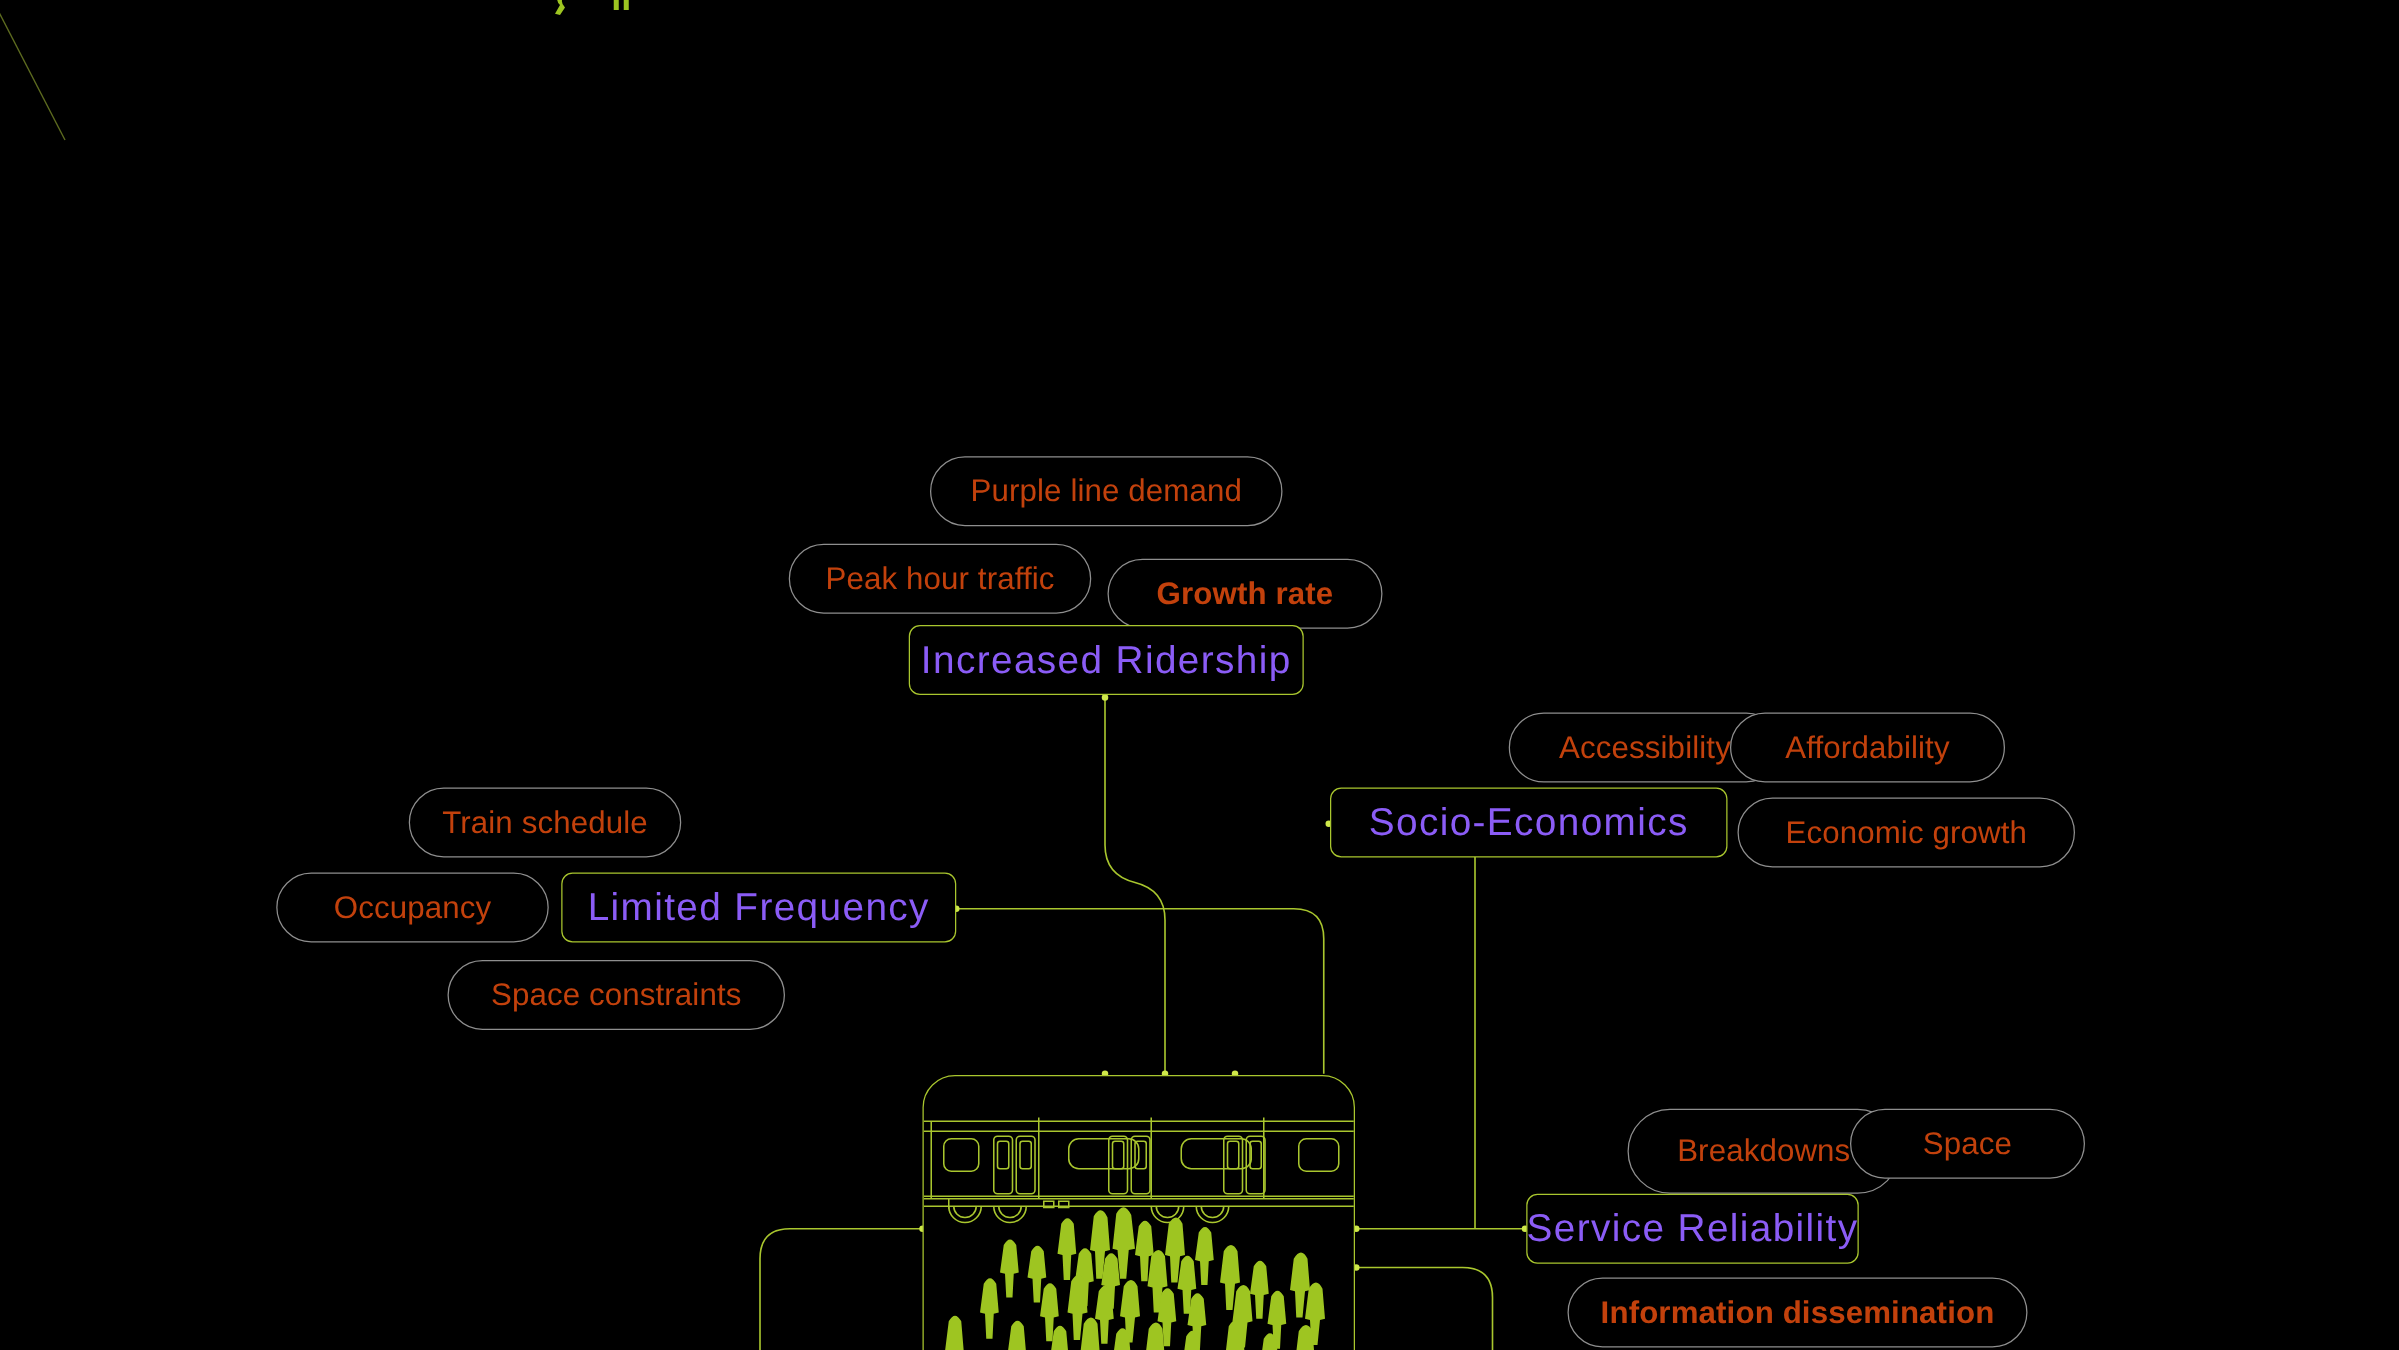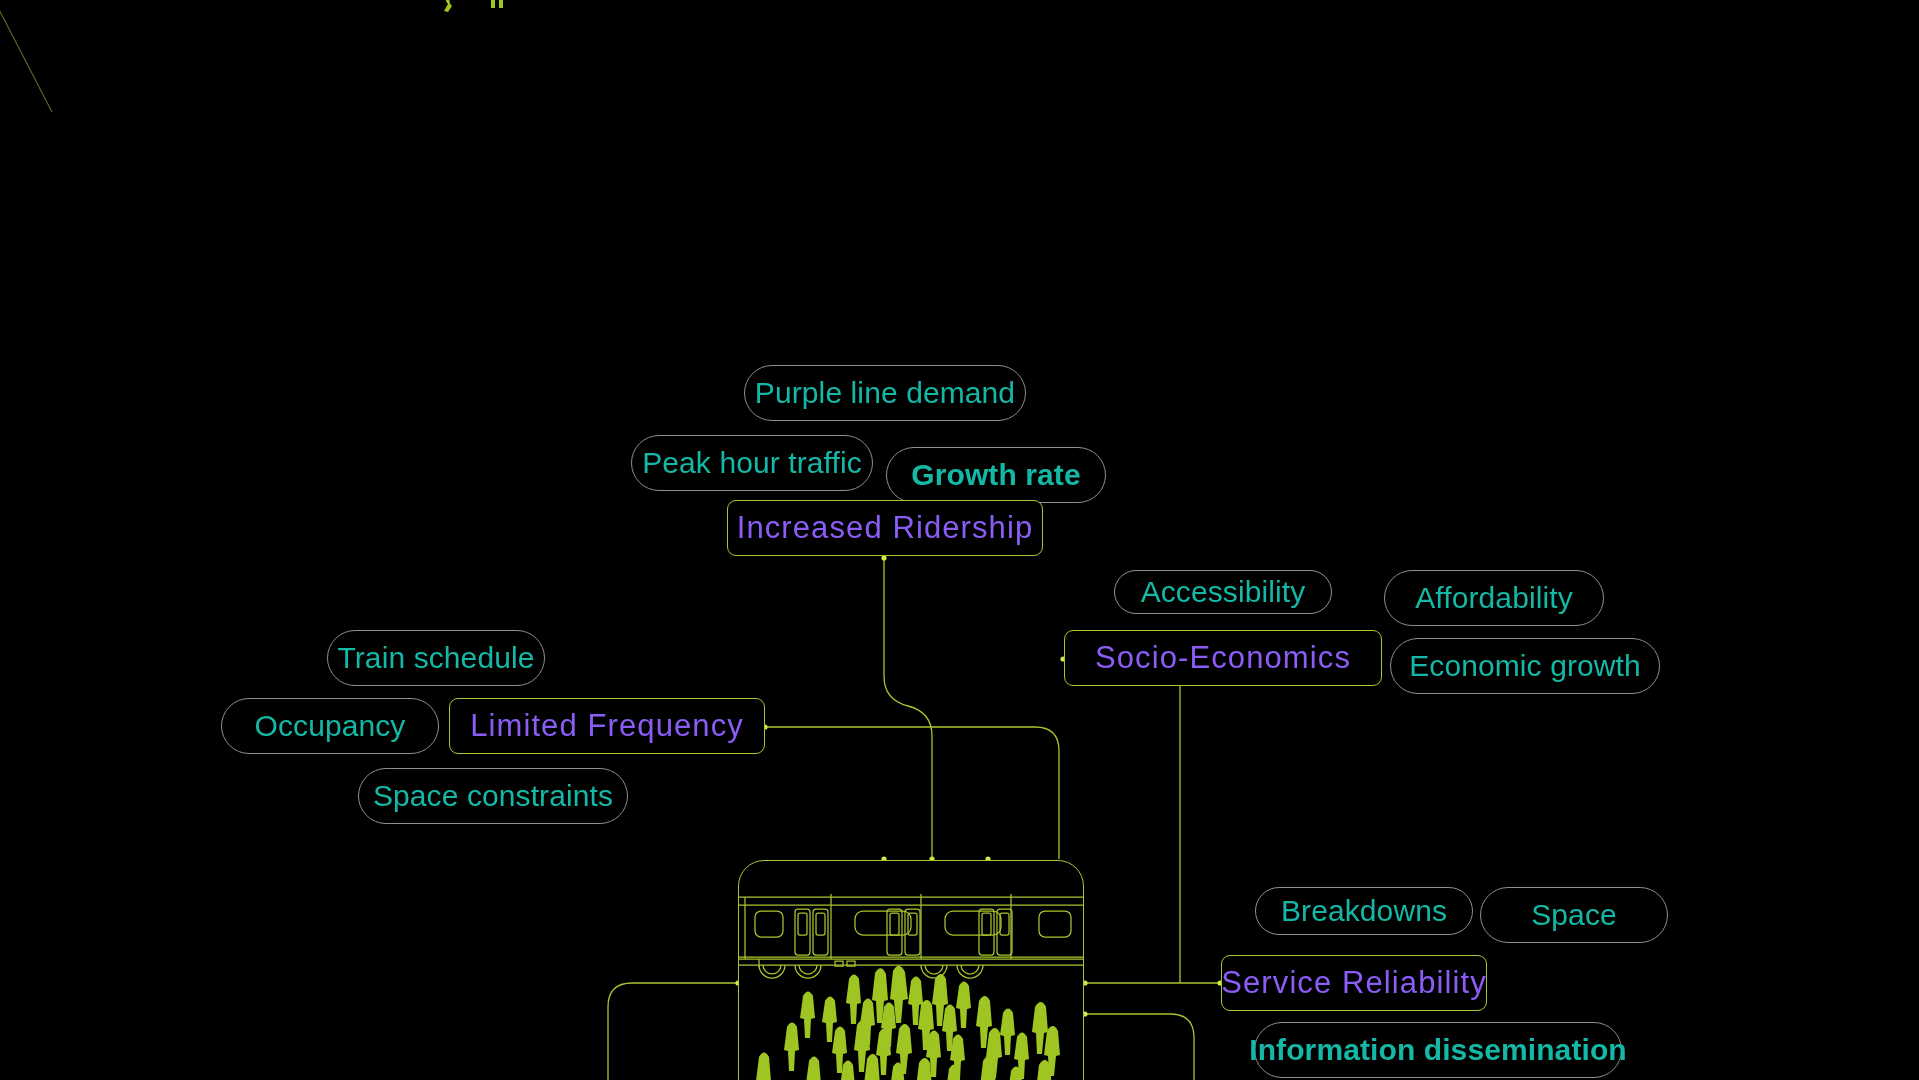--- a/index.html
+++ b/index.html
@@ -4,22 +4,22 @@
 <style>
   html,body{margin:0;padding:0;background:#000;}
   body{width:1919px;height:1080px;overflow:hidden;font-family:"Liberation Sans",sans-serif;}
   #stage{position:relative;width:1919px;height:1080px;background:#000;overflow:hidden;}
 
   svg.layer{position:absolute;left:0;top:0;width:1919px;height:1080px;pointer-events:none;}
 
   .node{position:absolute;display:flex;align-items:center;justify-content:center;
         box-sizing:border-box;background:#000;white-space:nowrap;}
 
-  .sat{border:1.3px solid #8f8f8f;color:#14b8a6;border-radius:999px;
-       font-size:30px;font-weight:400;letter-spacing:.1px;}
+  .sat{border:1.3px solid #8f8f8f;color:#c2410c;border-radius:999px;
+       font-size:25px;font-weight:400;letter-spacing:.1px;}
 
   .core{border:1.4px solid #a9c62e;color:#8b5cf6;border-radius:9px;
         font-size:31px;font-weight:400;letter-spacing:1.1px;}
 
   .panel{position:absolute;box-sizing:border-box;border:1.5px solid #a9c62e;
          border-radius:26px;background:#000;overflow:hidden;}
 
   .corner-line{position:absolute;left:-10px;top:-6px;width:120px;height:120px;}
 </style>
 </head>
@@ -159,27 +159,27 @@
         <path d="M228 236 q5 -9 10 0 l2 18 l-4 1 l-1 8 l-5 0 l-1 -8 l-4 -1 Z"></path>
         <path d="M288 238 q5 -9 10 0 l2 17 l-4 1 l-1 7 l-5 0 l-1 -7 l-4 -1 Z"></path>
       </g>
     </svg>
   </div>
 
   <div id="nodes">
       <div class="node sat" style="left: 744px; top: 365px; width: 282px; height: 56px;">Purple line demand</div>
       <div class="node sat" style="left: 631px; top: 435px; width: 242px; height: 56px;">Peak hour traffic</div>
       <div class="node sat" style="left: 886px; top: 447px; width: 220px; height: 56px; font-weight: bold;">Growth rate</div>
-      <div class="node sat" style="left: 1114px; top: 570px; width: 218px; height: 44px;">Accessibility</div>
+      <div class="node sat" style="left: 1207px; top: 570px; width: 218px; height: 56px;">Accessibility</div>
       <div class="node sat" style="left: 1384px; top: 570px; width: 220px; height: 56px;">Affordability</div>
       <div class="node sat" style="left: 1390px; top: 638px; width: 270px; height: 56px;">Economic growth</div>
       <div class="node sat" style="left: 327px; top: 630px; width: 218px; height: 56px;">Train schedule</div>
       <div class="node sat" style="left: 221px; top: 698px; width: 218px; height: 56px;">Occupancy</div>
       <div class="node sat" style="left: 358px; top: 768px; width: 270px; height: 56px;">Space constraints</div>
-      <div class="node sat" style="left: 1255px; top: 887px; width: 218px; height: 48px;">Breakdowns</div>
+      <div class="node sat" style="left: 1302px; top: 887px; width: 218px; height: 68px;">Breakdowns</div>
       <div class="node sat" style="left: 1480px; top: 887px; width: 188px; height: 56px;">Space</div>
       <div class="node sat" style="left: 1254px; top: 1022px; width: 368px; height: 56px; font-weight: bold;">Information dissemination</div>
       <div class="node core" style="left: 727px; top: 500px; width: 316px; height: 56px;">Increased Ridership</div>
       <div class="node core" style="left: 1064px; top: 630px; width: 318px; height: 56px; text-align: right;">Socio-Economics</div>
       <div class="node core" style="left: 449px; top: 698px; width: 316px; height: 56px;">Limited Frequency</div>
       <div class="node core" style="left: 1221px; top: 955px; width: 266px; height: 56px;">Service Reliability</div>
     </div>
 
 </div>
 

